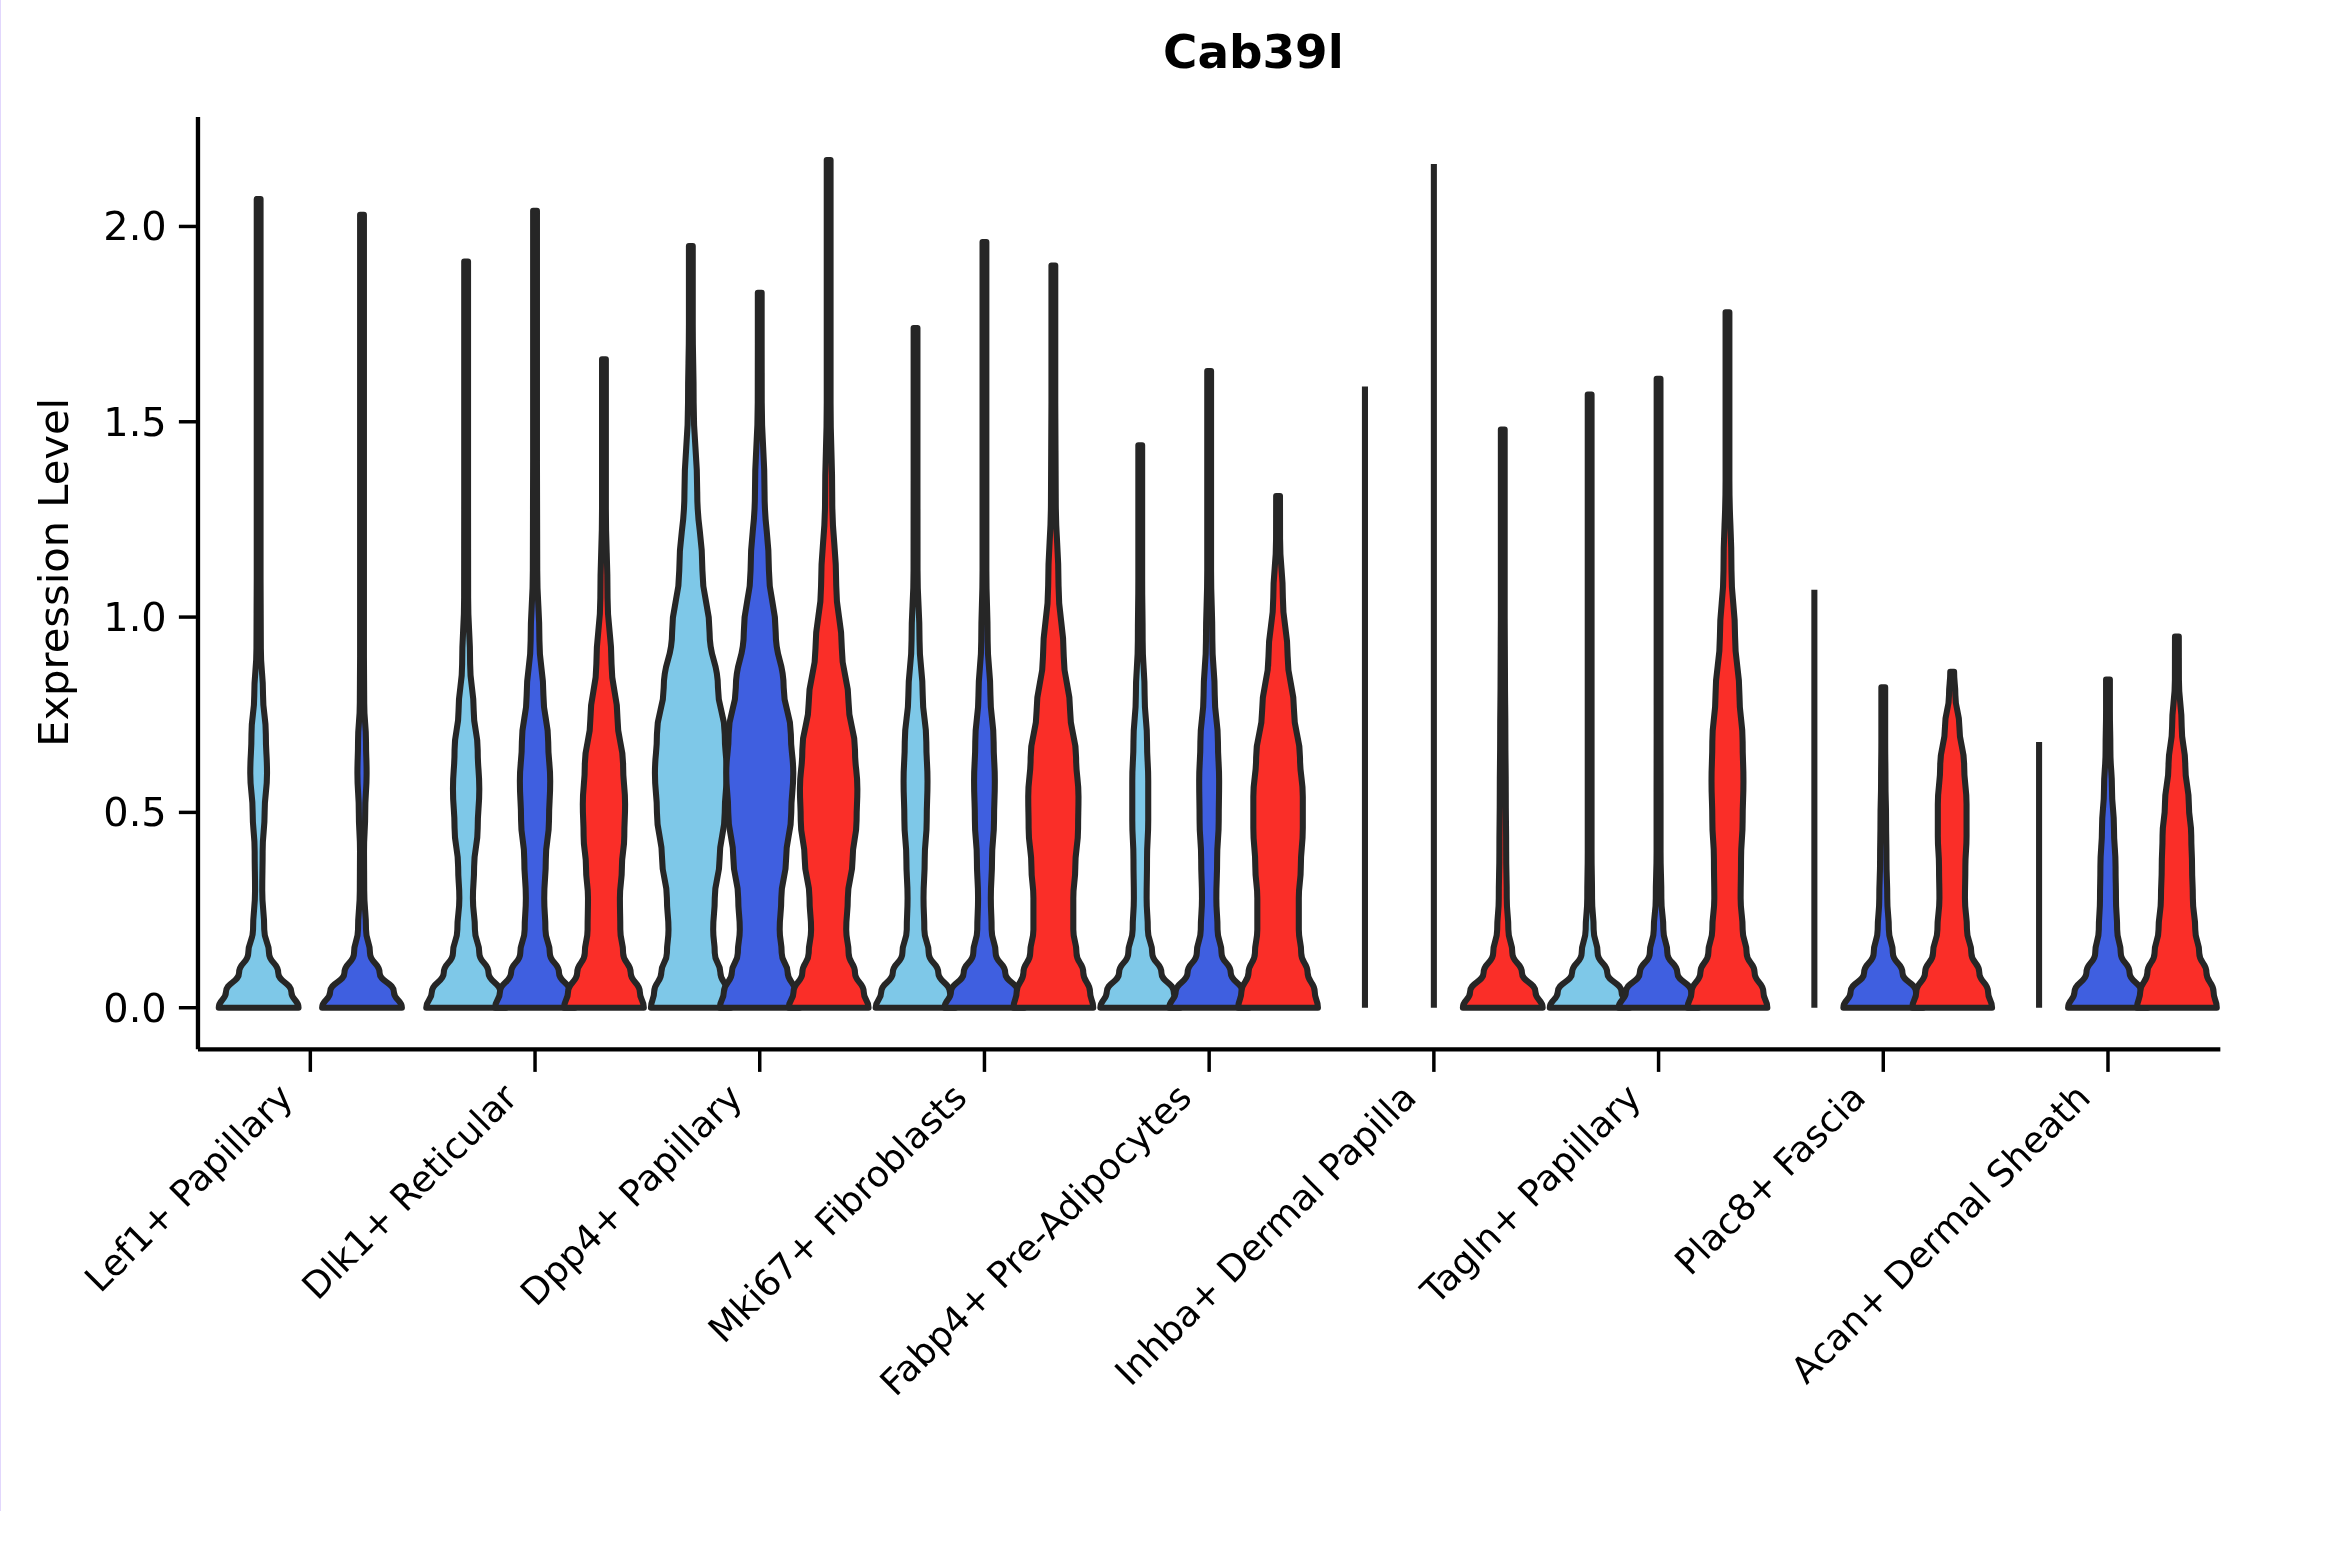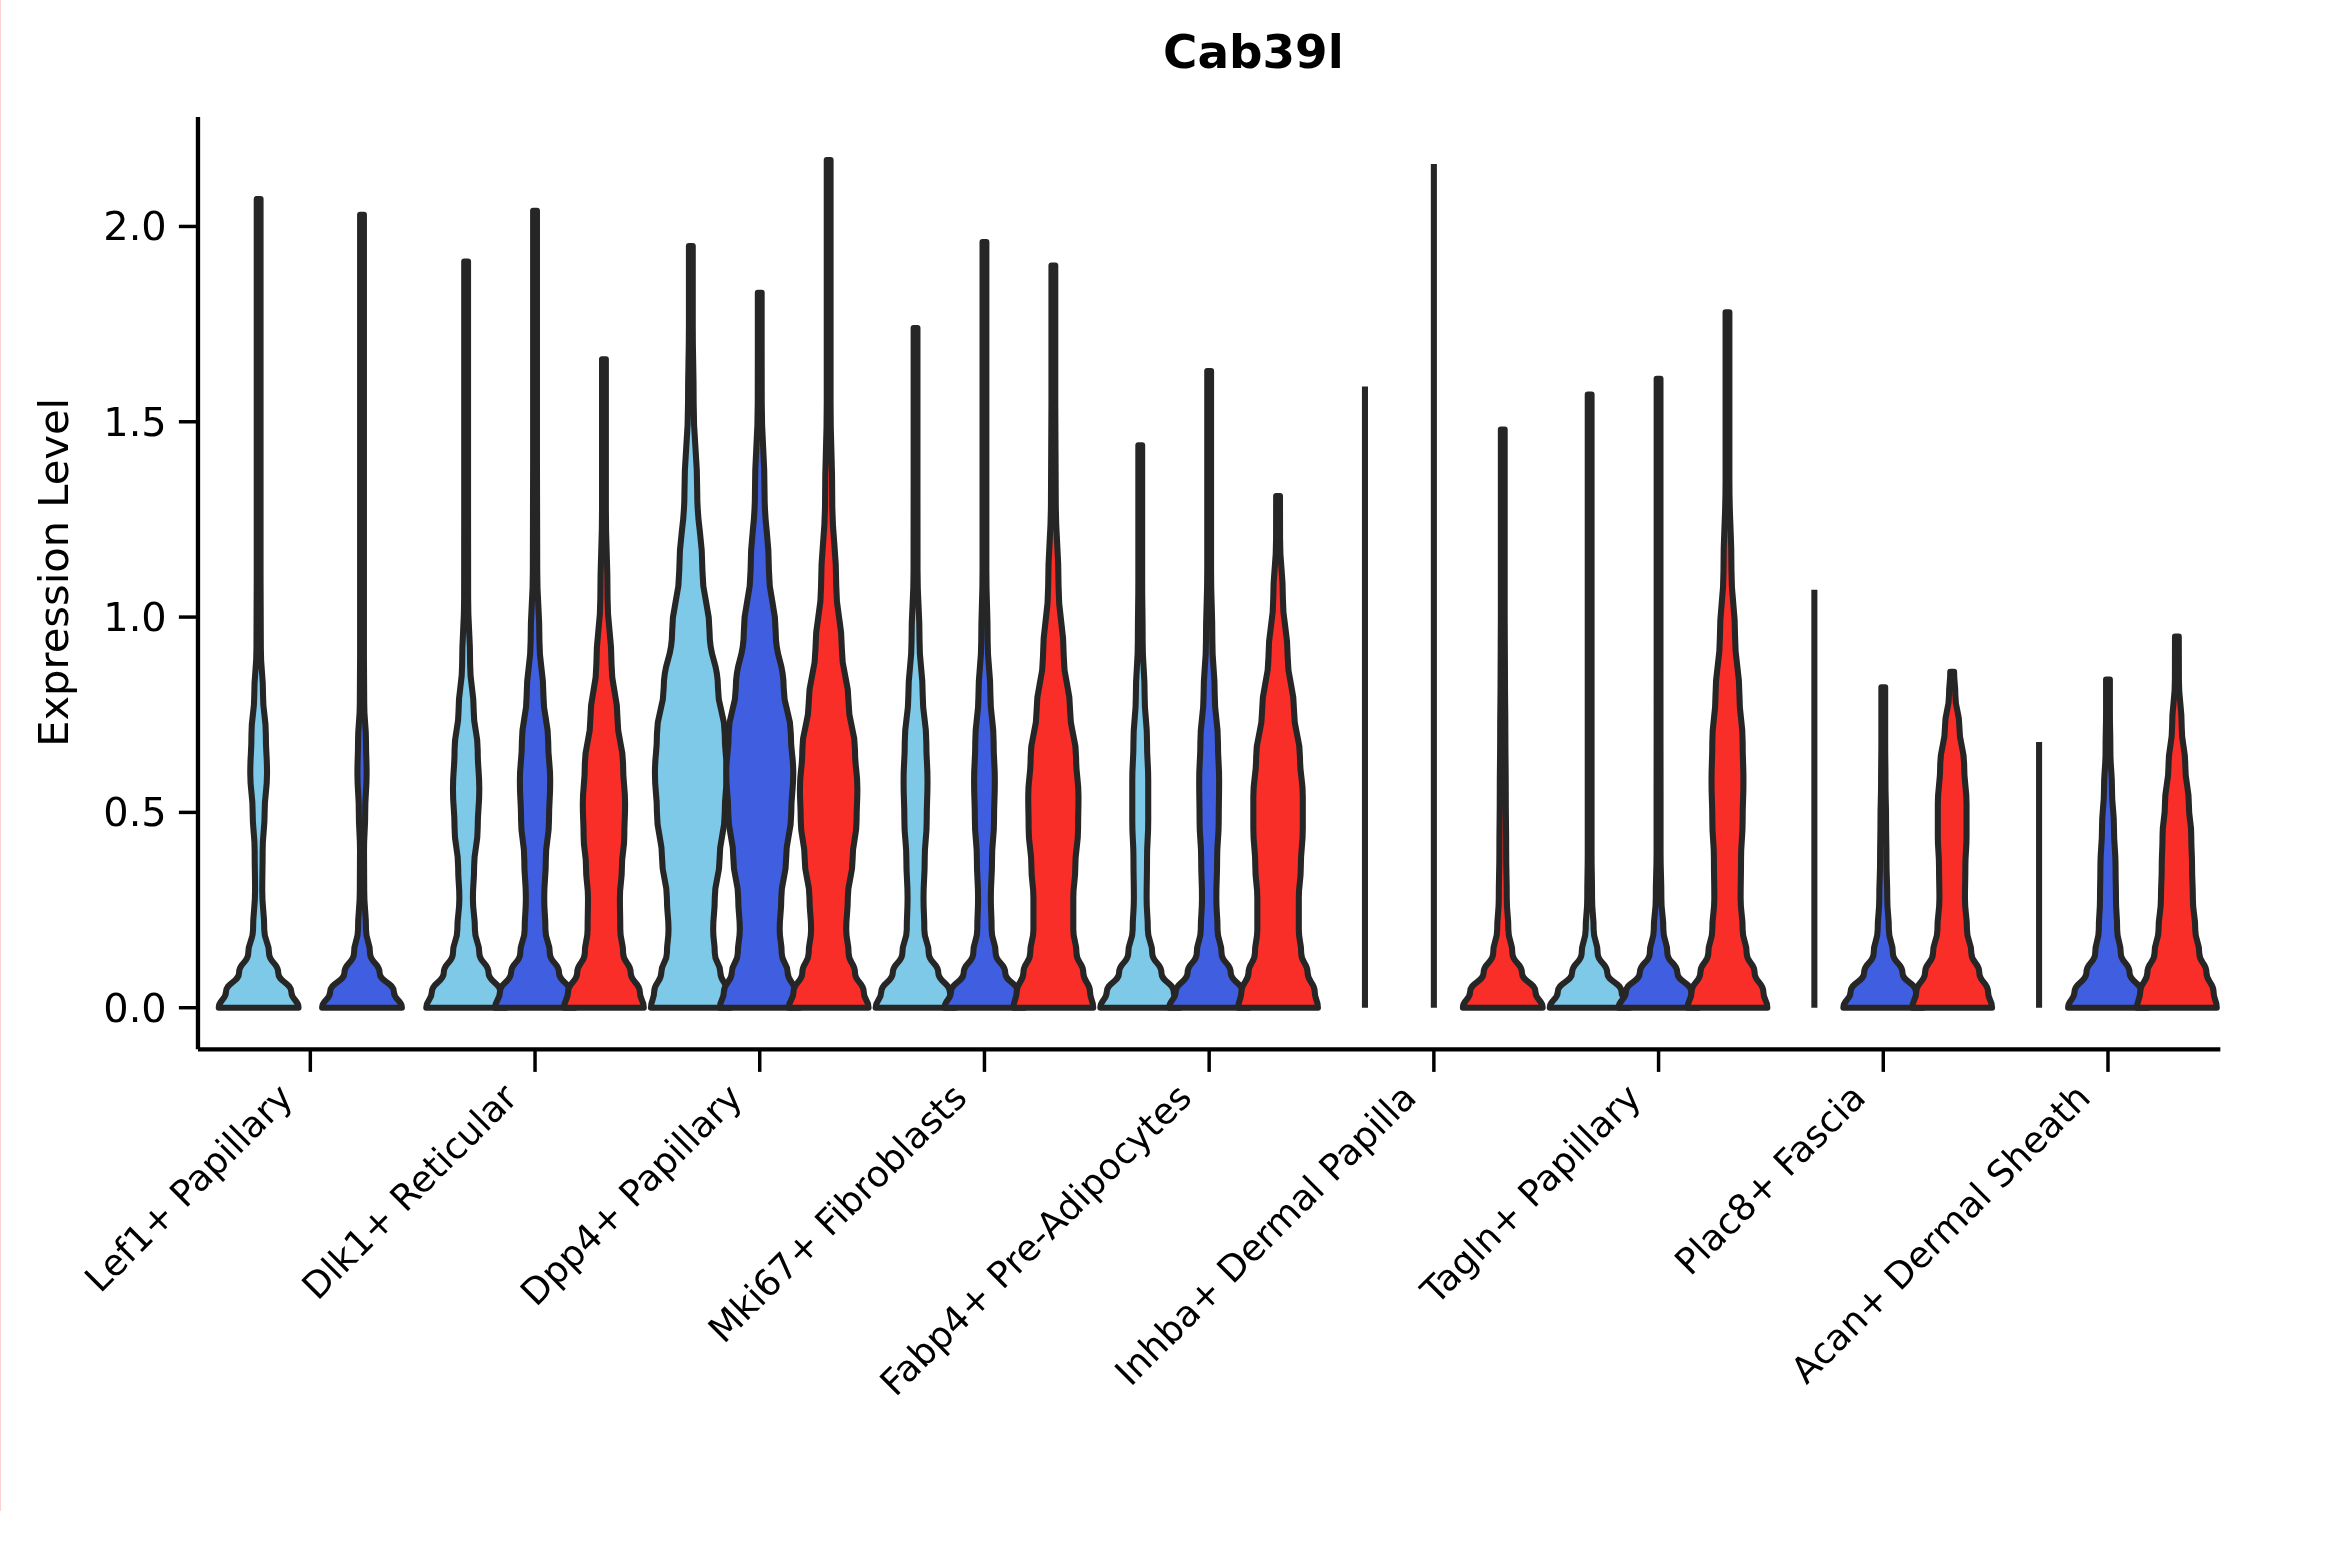--- a/index.html
+++ b/index.html
@@ -10,21 +10,21 @@
   body {
     width: 2342px;
     height: 1561px;
     font-family: "DejaVu Sans", sans-serif;
     overflow: hidden;
   }
   #figure {
     position: relative;
     width: 2342px;
     height: 1511px;
-    background: #ef4444;
+    background: #8b5cf6;
   }
   #plot-svg {
     position: absolute;
     top: 0;
     left: 0;
     width: 2342px;
     height: 1561px;
     display: block;
   }
   .title-text {

